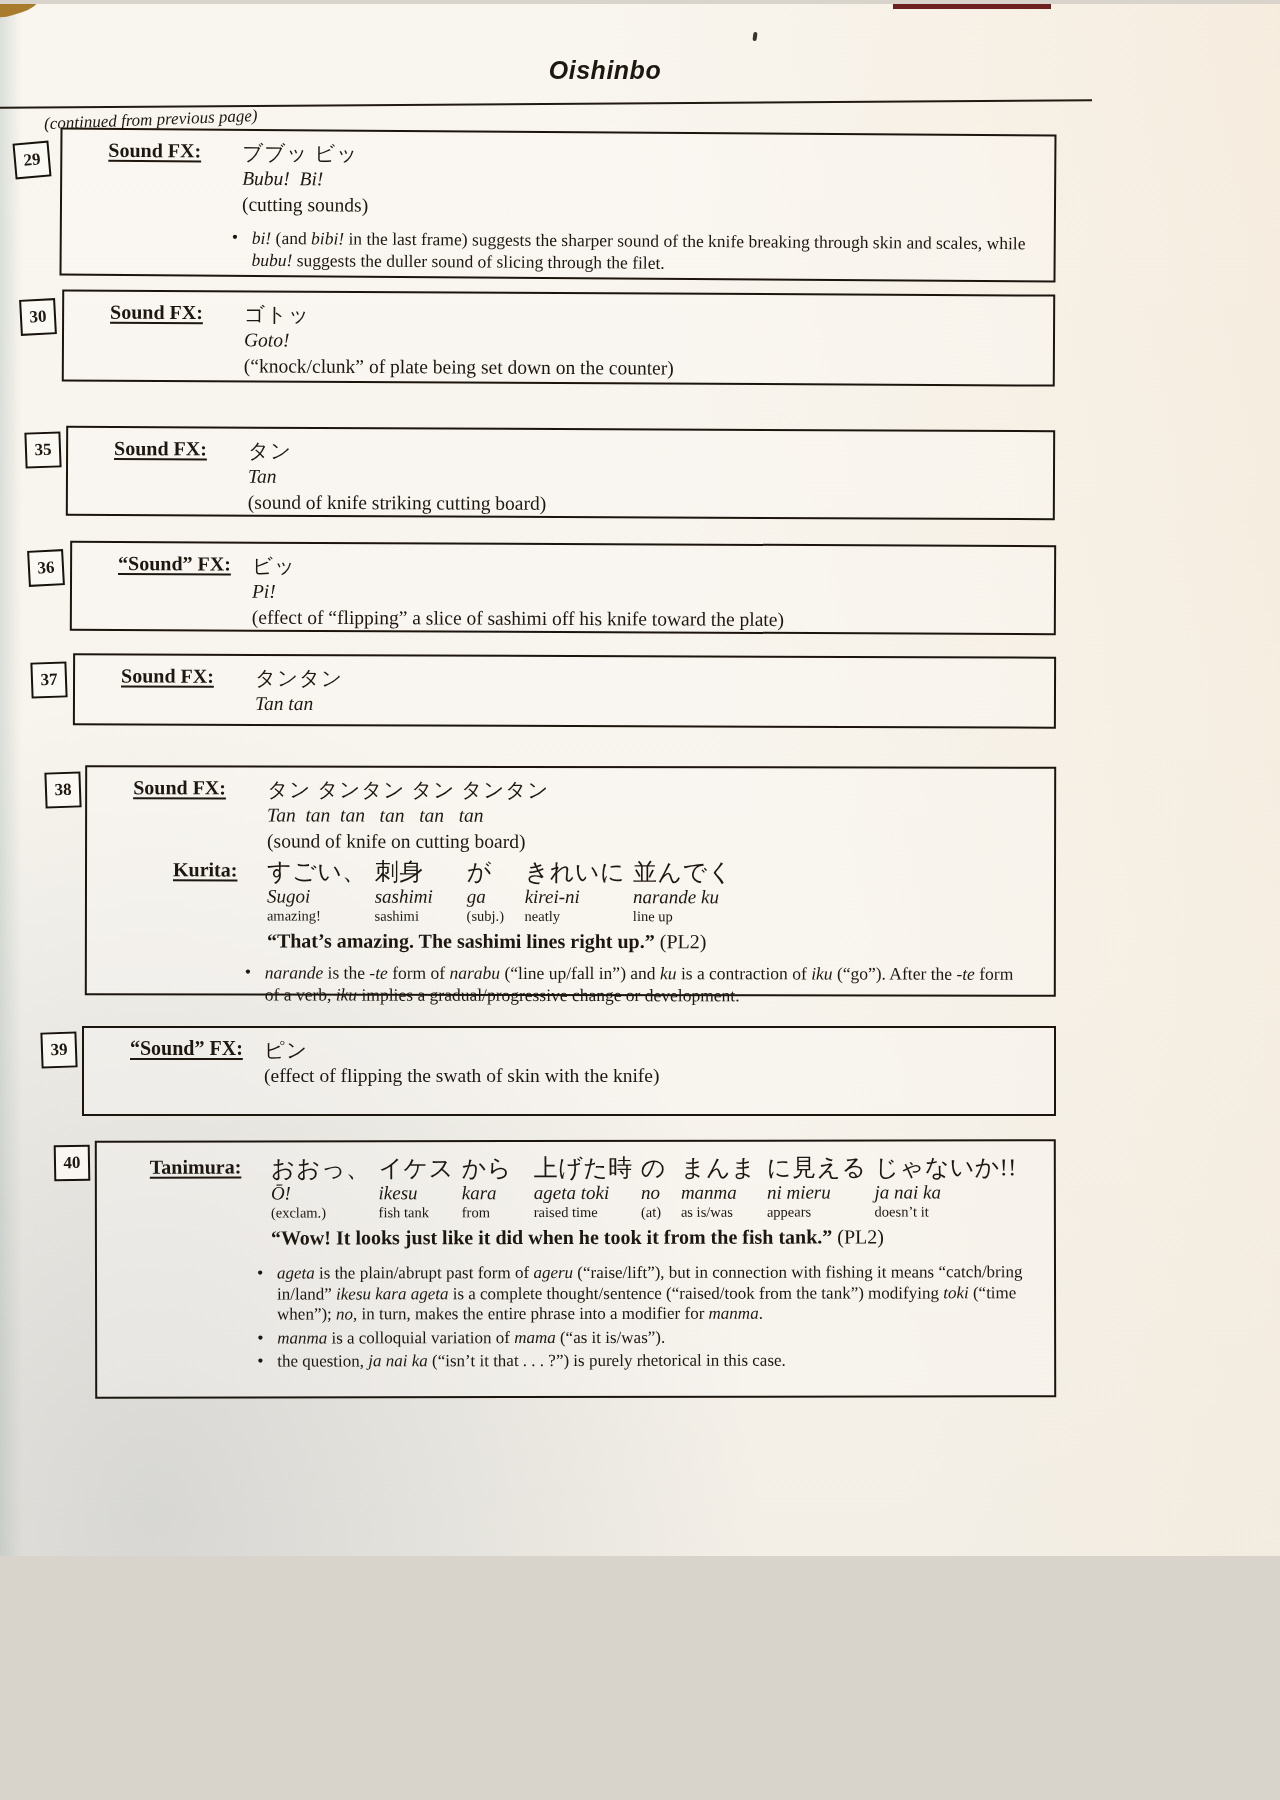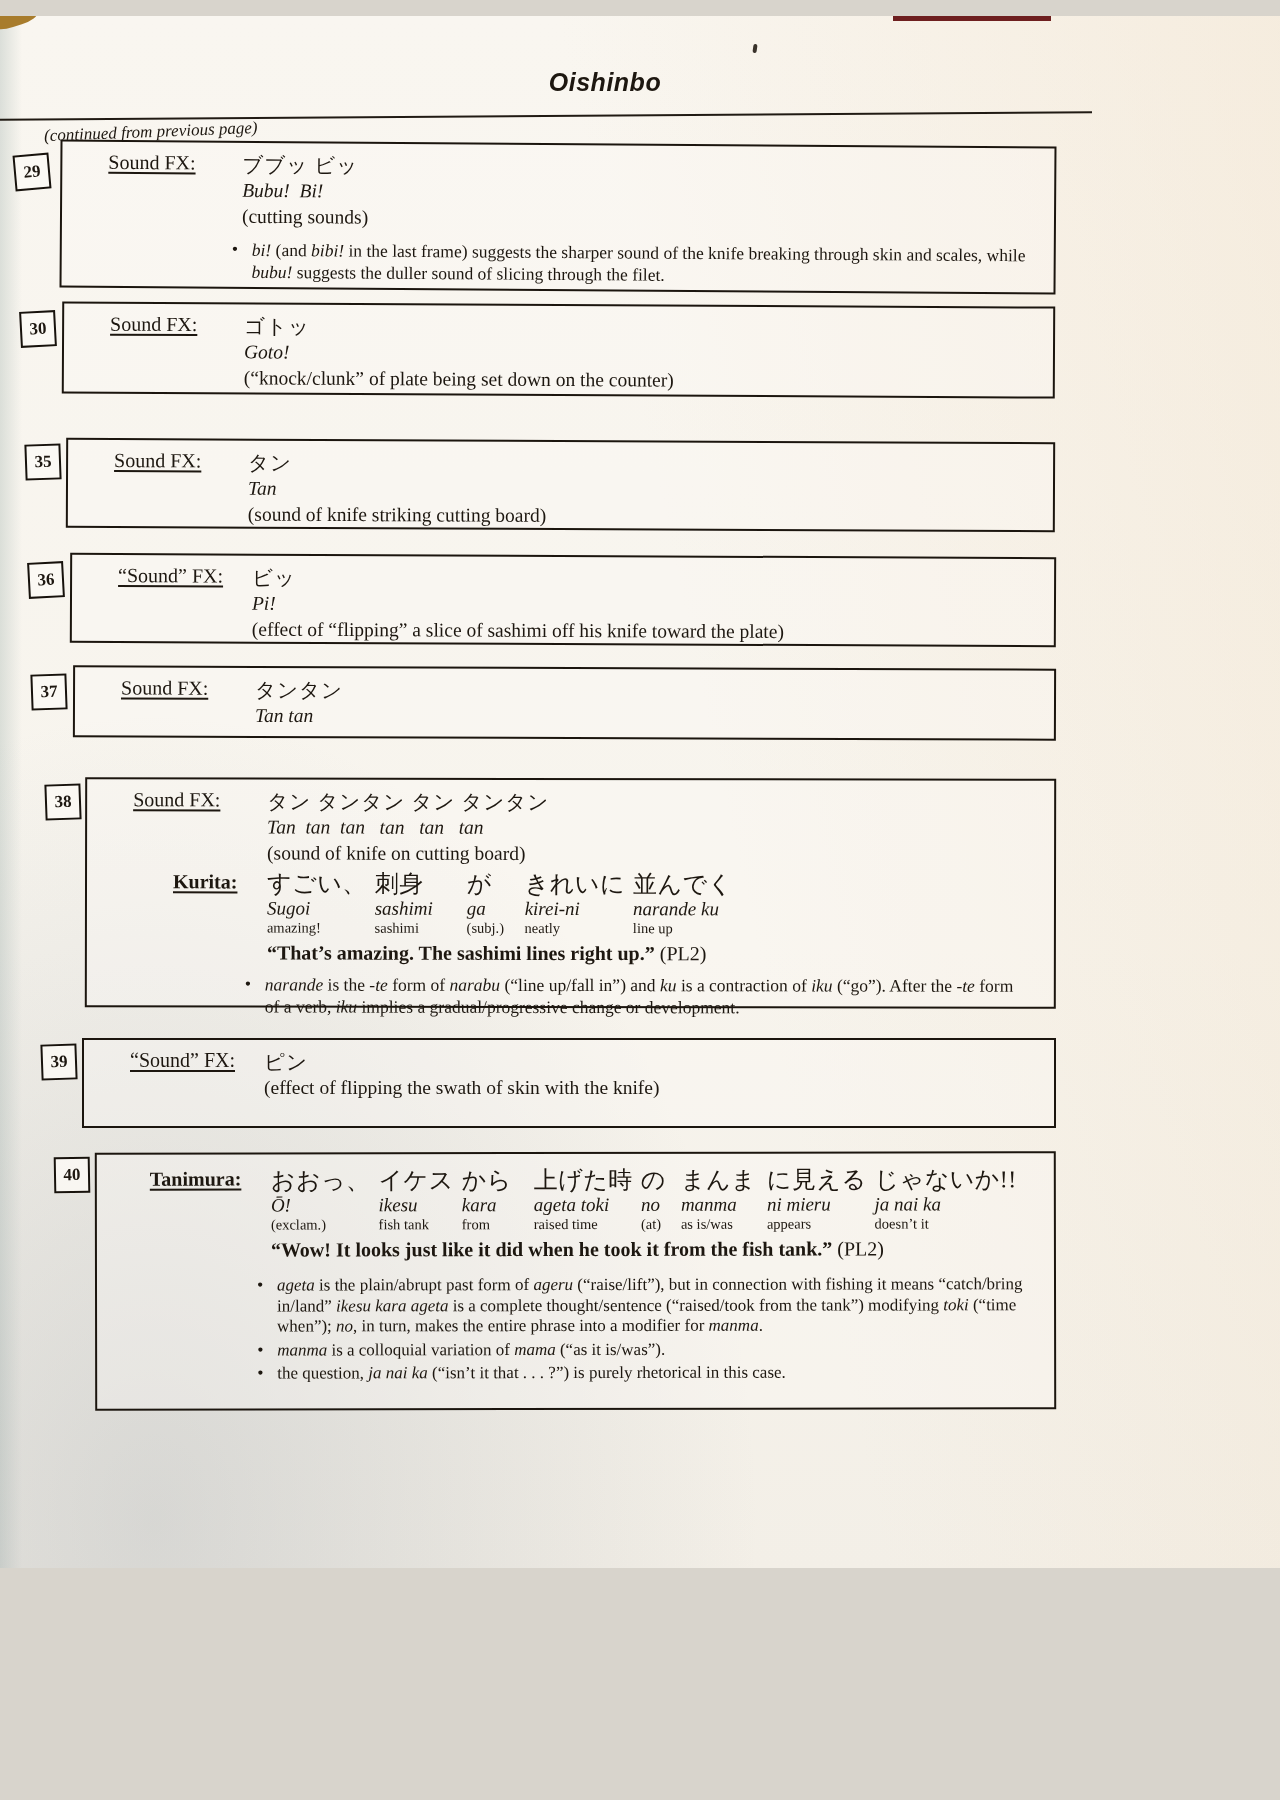--- a/index.html
+++ b/index.html
@@ -1,19 +1,19 @@
 <!DOCTYPE html>
 <html><head>
 <meta charset="utf-8">
 <style>
   html,body{margin:0;padding:0;background:#d8d4cc;}
   .page{
     position:relative;
     width:1280px;height:1552px;
-    margin:16px auto;
+    margin:4px auto;
     overflow:hidden;
     color:#1d1710;
     font-family:"Liberation Serif", serif;
     background:
       radial-gradient(ellipse at 12% 97%, rgba(150,158,165,.30), rgba(150,158,165,0) 38%),
       linear-gradient(90deg, rgba(170,185,180,.38) 0px, rgba(170,185,180,0) 22px),
       linear-gradient(78deg, rgba(255,255,255,0) 55%, rgba(240,222,196,.40) 100%),
       linear-gradient(180deg,#f9f6f0 0%,#f7f4ed 60%,#f3efe7 100%);
   }
   
@@ -38,21 +38,21 @@
     font-weight:700;font-size:17px;background:rgba(251,249,244,.85);
   }
 
   .fxbox{
     position:absolute;border:2px solid #1b150e;
     padding-top:9px;box-sizing:border-box;background:rgba(252,250,246,.35);
   }
   .fxrow{display:flex;align-items:flex-start;}
   .lbl{
     flex:0 0 auto;margin-left:46px;width:134px;
-    font-size:20px;font-weight:400;white-space:nowrap;
+    font-size:20px;font-weight:700;white-space:nowrap;
     text-decoration:underline;text-decoration-thickness:2px;text-underline-offset:3px;
   }
   .fxcontent{flex:1 1 auto;min-width:0;padding-right:16px;}
   .jp{font-size:20.5px;line-height:26px;letter-spacing:1px;white-space:pre-wrap;}
   .rom{font-size:19.5px;line-height:26px;font-style:italic;white-space:pre-wrap;}
   .note{font-size:19.5px;line-height:26px;}
   .fxcontent div:empty{display:none;}
 
   .bullets{list-style:none;margin:10px 0 0 0;padding:0 24px 0 0;}
   .bullets li{

